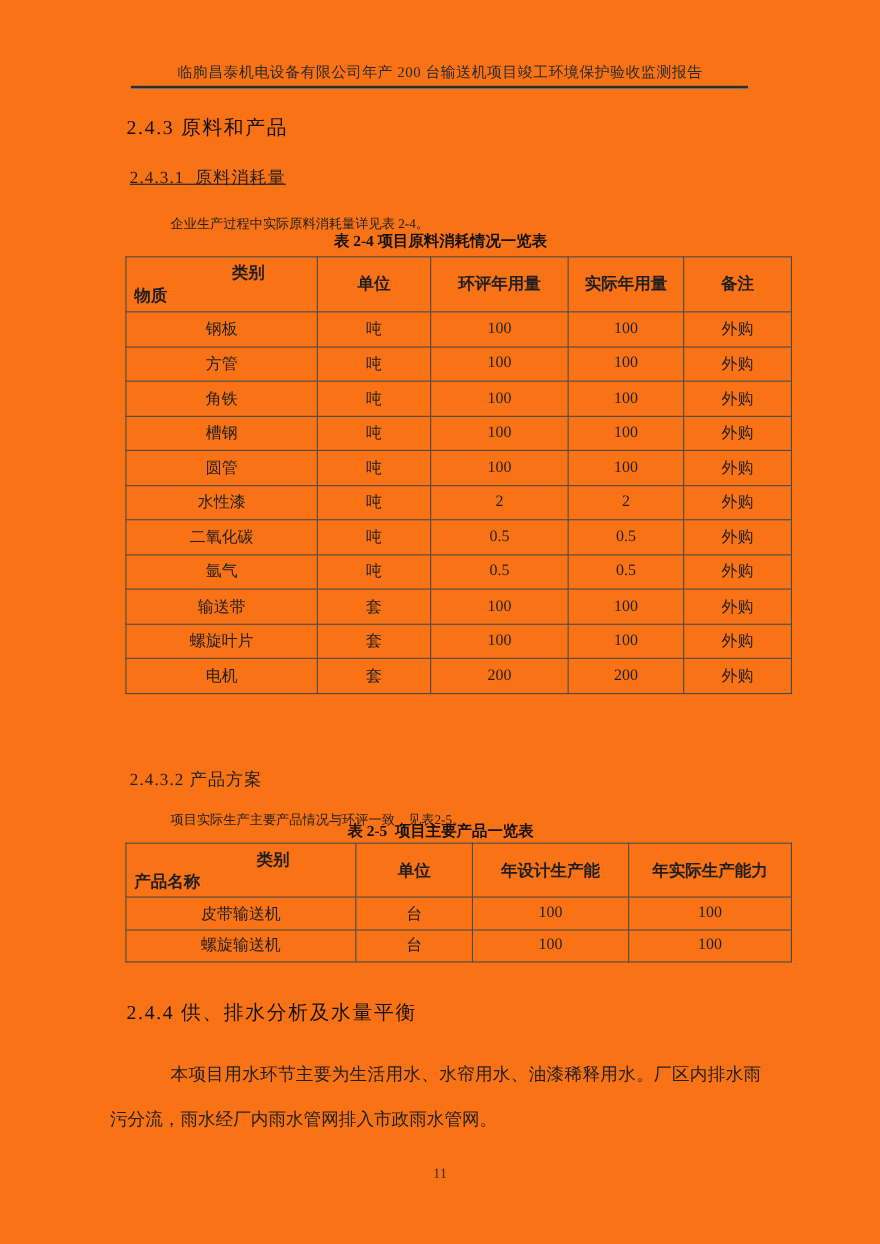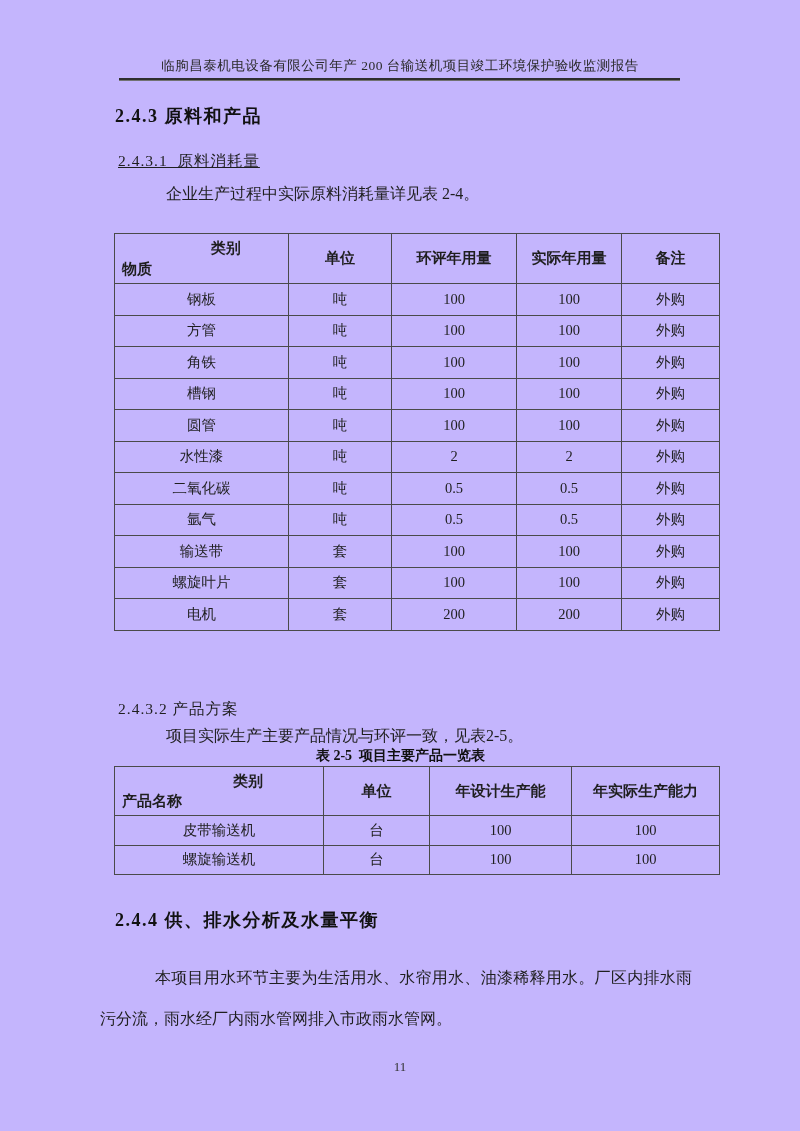--- a/index.html
+++ b/index.html
@@ -5,21 +5,21 @@
   html, body {
     margin: 0; padding: 0;
     background: #ffffff;
     font-family: "Liberation Serif", "DejaVu Serif", serif;
     color: #1f1f1f;
   }
   .page {
     position: relative;
     width: 800px;
     height: 1131px;
-    background: #c4b5fd;
+    background: #f97316;
     overflow: hidden;
   }
   
   .header-title {
     position: absolute;
     top: 57px; left: 0; width: 800px;
     text-align: center;
     font-size: 13.5px;
     color: #2a2a2a;
     letter-spacing: 0.5px;
@@ -30,42 +30,43 @@
     top: 78px; left: 119px; width: 561px;
     height: 3px;
     background: linear-gradient(to bottom, #2e2e2e 55%, #9a9a9a 100%);
   }
   
   .h-major {
     position: absolute;
     left: 115px;
     margin: 0;
     font-size: 18px;
-    font-weight: 700;
+    font-weight: 400;
     letter-spacing: 1.5px;
     color: #111;
   }
   .h-243 { top: 104px; }
   .h-244 { top: 908px; }
   .h-sub {
     position: absolute;
     left: 118px;
     font-size: 15.5px;
     letter-spacing: 1px;
     color: #1f1f1f;
     white-space: pre;
   }
   .h-2431 { top: 151px; text-decoration: underline; }
   .h-2432 { top: 699px; }
   .body-line {
     position: absolute;
-    left: 166px;
-    font-size: 16px;
+    left: 155px;
+    font-size: 12px;
     color: #1f1f1f;
     white-space: pre;
+    margin-top: 11px;
   }
   .body-1 { top: 184px; }
   .body-2 { top: 726px; text-align: right; }
   .table-caption {
     position: absolute;
     left: 98px; width: 605px;
     text-align: center;
     font-size: 14px;
     font-weight: 700;
     color: #111;
@@ -138,20 +139,21 @@
 
   <div class="header-title">临朐昌泰机电设备有限公司年产 200 台输送机项目竣工环境保护验收监测报告</div>
   <div class="header-rule"></div>
 
   <h1 class="h-major h-243">2.4.3 原料和产品</h1>
 
   <div class="h-sub h-2431">2.4.3.1  原料消耗量</div>
 
   <div class="body-line body-1">企业生产过程中实际原料消耗量详见表 2-4。</div>
 
+  <div class="table-caption cap-24">表 2-4 项目原料消耗情况一览表</div>
 
   <table class="doc-table t24">
     <colgroup>
       <col style="width:174px">
         <col style="width:103px">
         <col style="width:125px">
       <col style="width:105px">
         <col style="width:98px">
     </colgroup>
     <thead>

